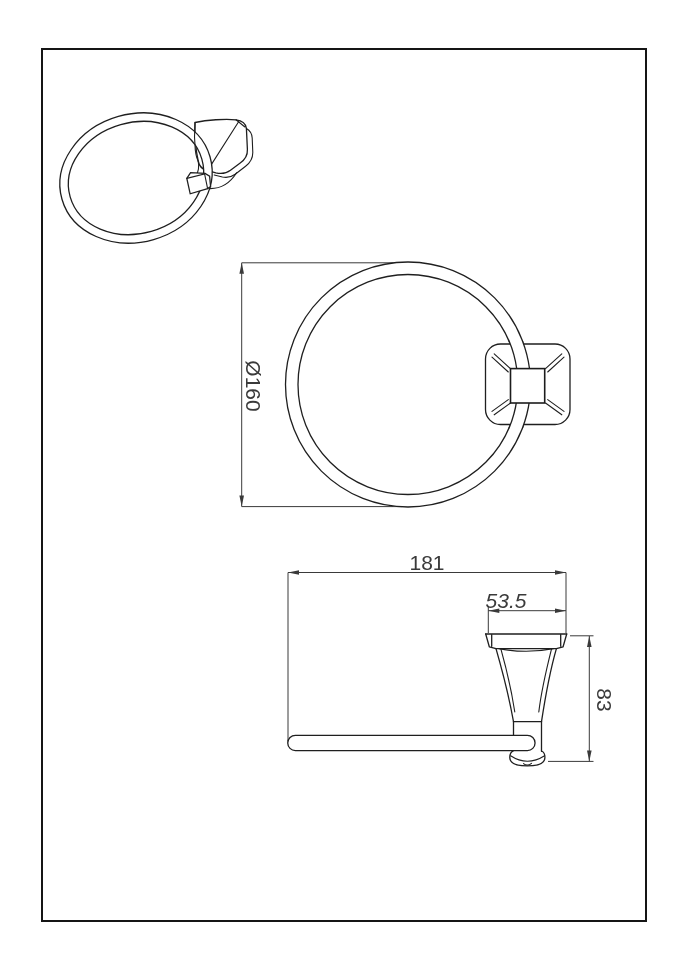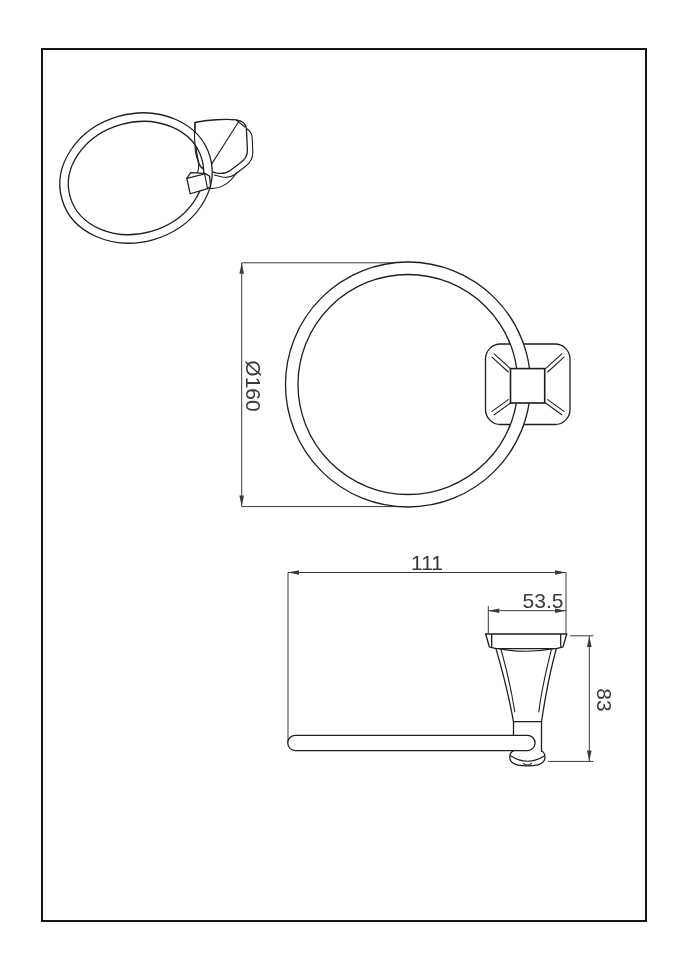--- a/index.html
+++ b/index.html
@@ -122,16 +122,16 @@
     <g class="pline">
       <path d="M513.5,750.6 C510.6,752 509.7,754.8 509.8,757.8 C510,762.4 513.6,765.9 527.3,765.9 C541,765.9 544.7,762.4 544.9,757.8 C545,754.8 544.2,752 541.5,751"></path>
       <path class="pline2" d="M510.6,755.8 Q527.3,766.8 544.6,755.8"></path>
       <path class="pline2" d="M523.5,763.6 Q527.5,766.6 531.5,763.3"></path>
     </g>
 
     <path class="pfill" d="M295.4,735.3 L527.4,735.3 A7.65,7.65 0 0 1 527.4,750.6 L295.4,750.6 A7.65,7.65 0 0 1 295.4,735.3 Z"></path>
   </g>
 </svg>
 
-<span class="dim-label" style="left:387px;top:552px;width:80px;">111</span>
-<span class="dim-label" style="left:503px;top:590px;width:80px;">53.5</span>
+<span class="dim-label" style="left:387px;top:552px;width:80px;">181</span>
+<span class="dim-label" style="left:466px;top:590px;width:80px;font-style:italic;">53.5</span>
 <span class="dim-label vert" style="left:207px;top:374.5px;width:91px;">Ø160</span>
 <span class="dim-label vert" style="left:573px;top:688.5px;width:61px;">83</span>
 
 </body></html>

